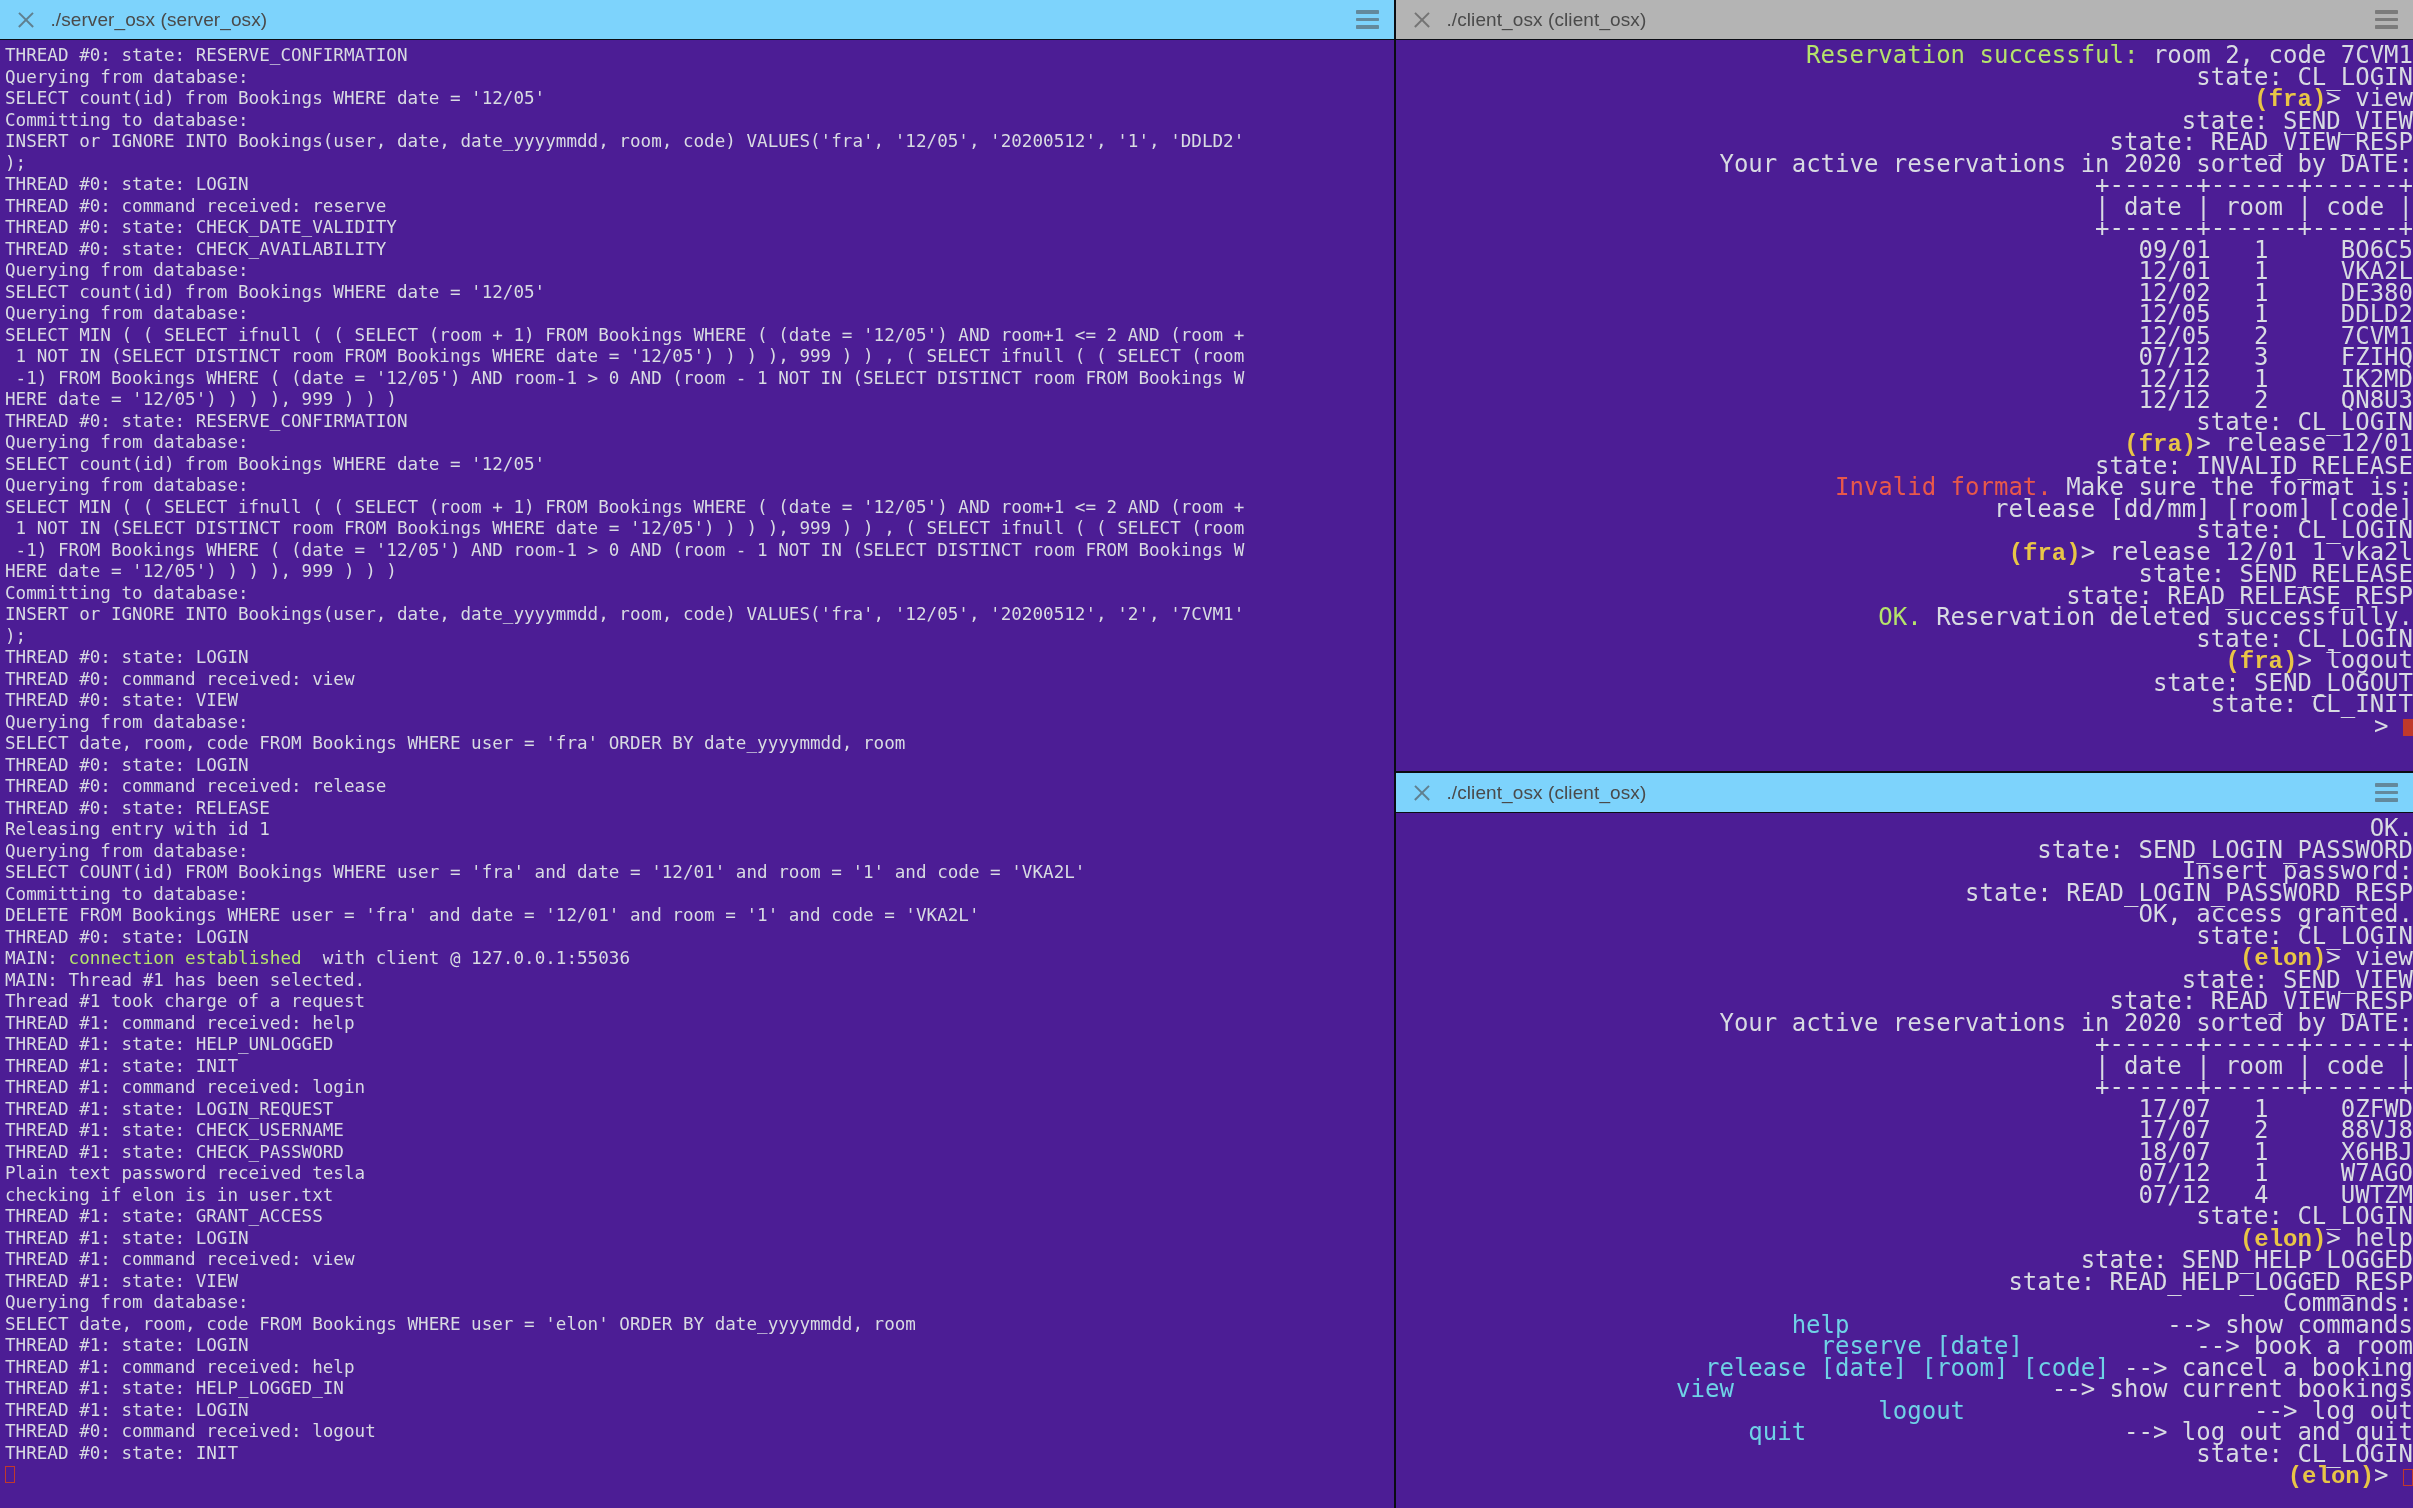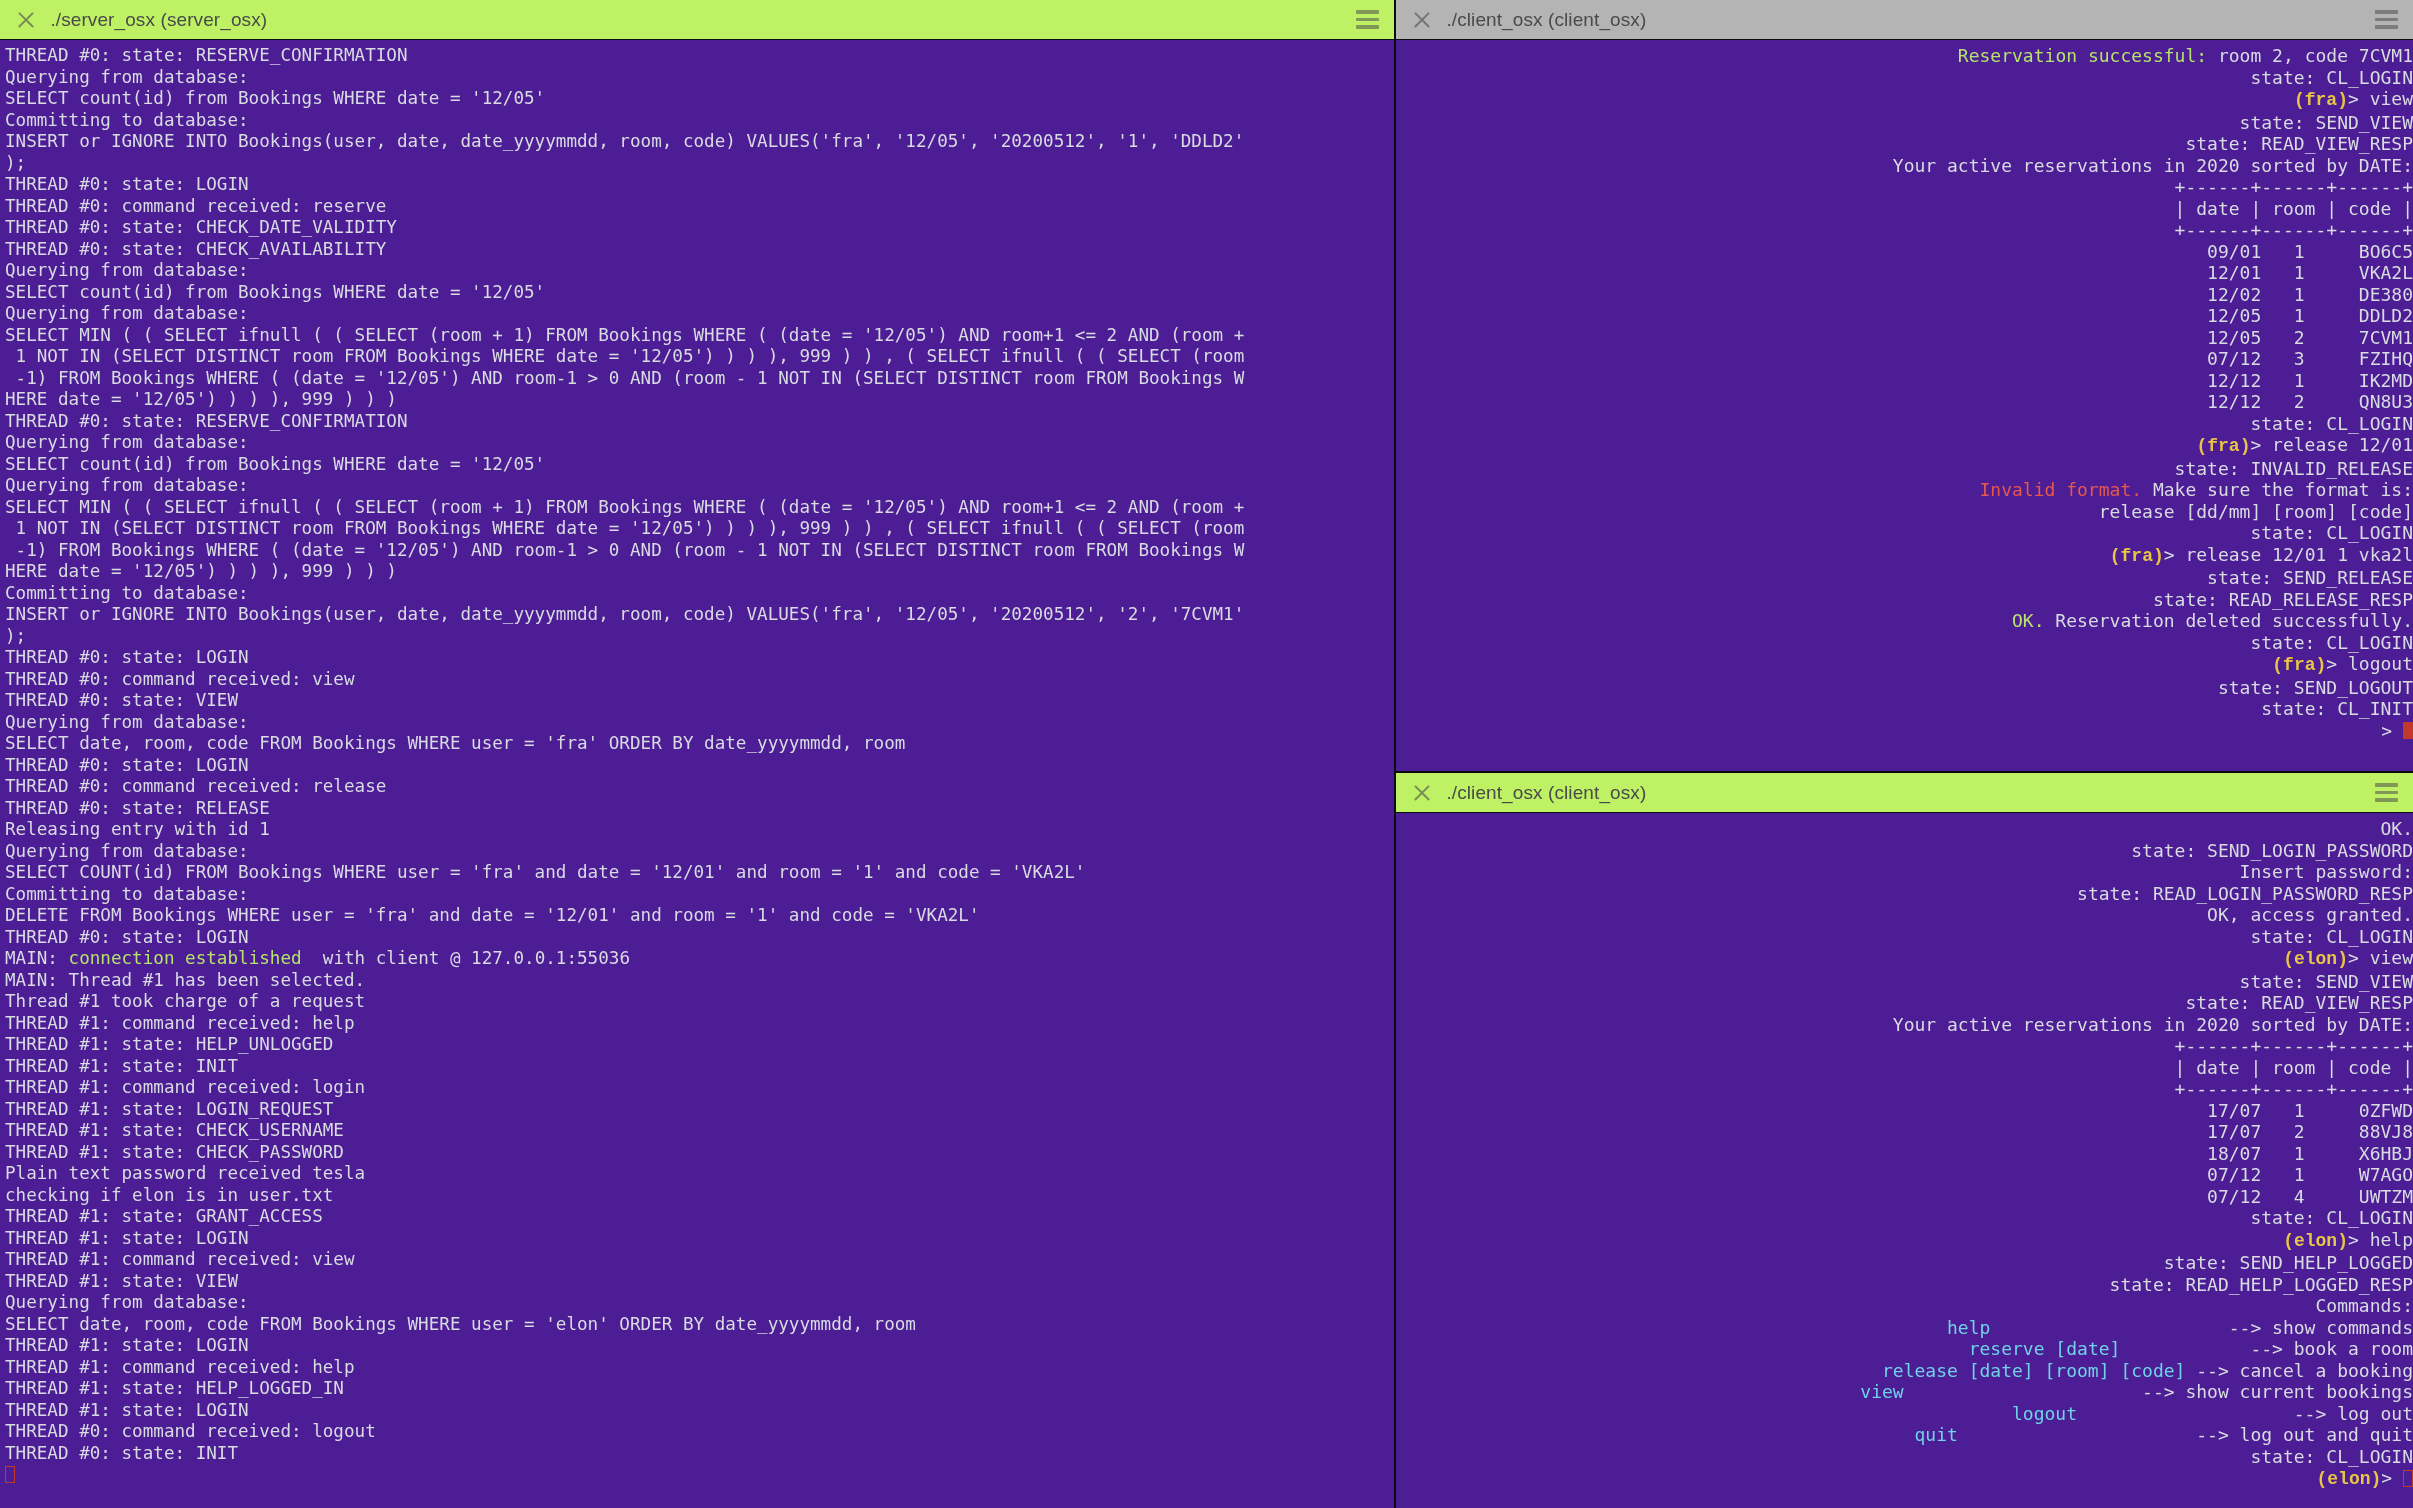--- a/index.html
+++ b/index.html
@@ -6,21 +6,21 @@
   body{
     width:2413px;height:1508px;overflow:hidden;
     font-family:"DejaVu Sans Mono","Liberation Mono",monospace;
   }
   .desktop{position:relative;width:2413px;height:1508px;background:#0d0f17;display:flex;}
 
   
   .win{display:flex;flex-direction:column;overflow:hidden;background:#151825;}
   .titlebar{
     display:flex;align-items:center;flex:0 0 auto;
-    height:40px;background:#bef264;color:#4a4a4a;
+    height:40px;background:#7dd3fc;color:#4a4a4a;
     font-family:"Liberation Sans","DejaVu Sans",sans-serif;
     font-size:19px;padding:0 15px;box-sizing:border-box;
     border-bottom:1.7px solid #0b0d14;
   }
   .titlebar.active{background:#b4b4b4;}
   .tb-close{
     width:22px;height:22px;margin-right:13.4px;flex:0 0 auto;position:relative;opacity:.62;
   }
   .tb-close:before,.tb-close:after{
     content:"";position:absolute;left:50%;top:50%;width:20px;height:2.2px;
@@ -30,21 +30,21 @@
   .tb-close:after{transform:translate(-50%,-50%) rotate(-45deg);}
   .tb-title{white-space:nowrap;letter-spacing:0.1px;}
   .tb-spacer{flex:1 1 auto;}
   .tb-menu{width:23.5px;height:18.4px;display:flex;flex-direction:column;justify-content:space-between;flex:0 0 auto;opacity:.55;}
   .tb-menu i{display:block;height:3.4px;background:#4e4e4e;border-radius:0.8px;}
 
   .term{
     flex:1 1 auto;overflow:hidden;background:#4c1d95;
     padding:5px 0 0 5px;box-sizing:border-box;
   }
-  .lines{font-size:18px;line-height:21.5px;white-space:pre;}
+  .lines{font-size:24px;line-height:21.5px;white-space:pre;}
   .lines span.l{display:block;color:#d8dbe2;}
   .dim{color:#5b6070;}
   .green{color:#b5e36b;}
   .red{color:#e8584a;}
   .yellow{color:#e8c547;font-weight:bold;font-family:Liberation Mono, monospace;}
   .cyan{color:#6fd2e6;}
   .cursor{
     display:inline-block;width:10px;height:17px;vertical-align:-2.5px;
     border:1.7px solid #c0392b;background:#c0392b;box-sizing:border-box;
   }

